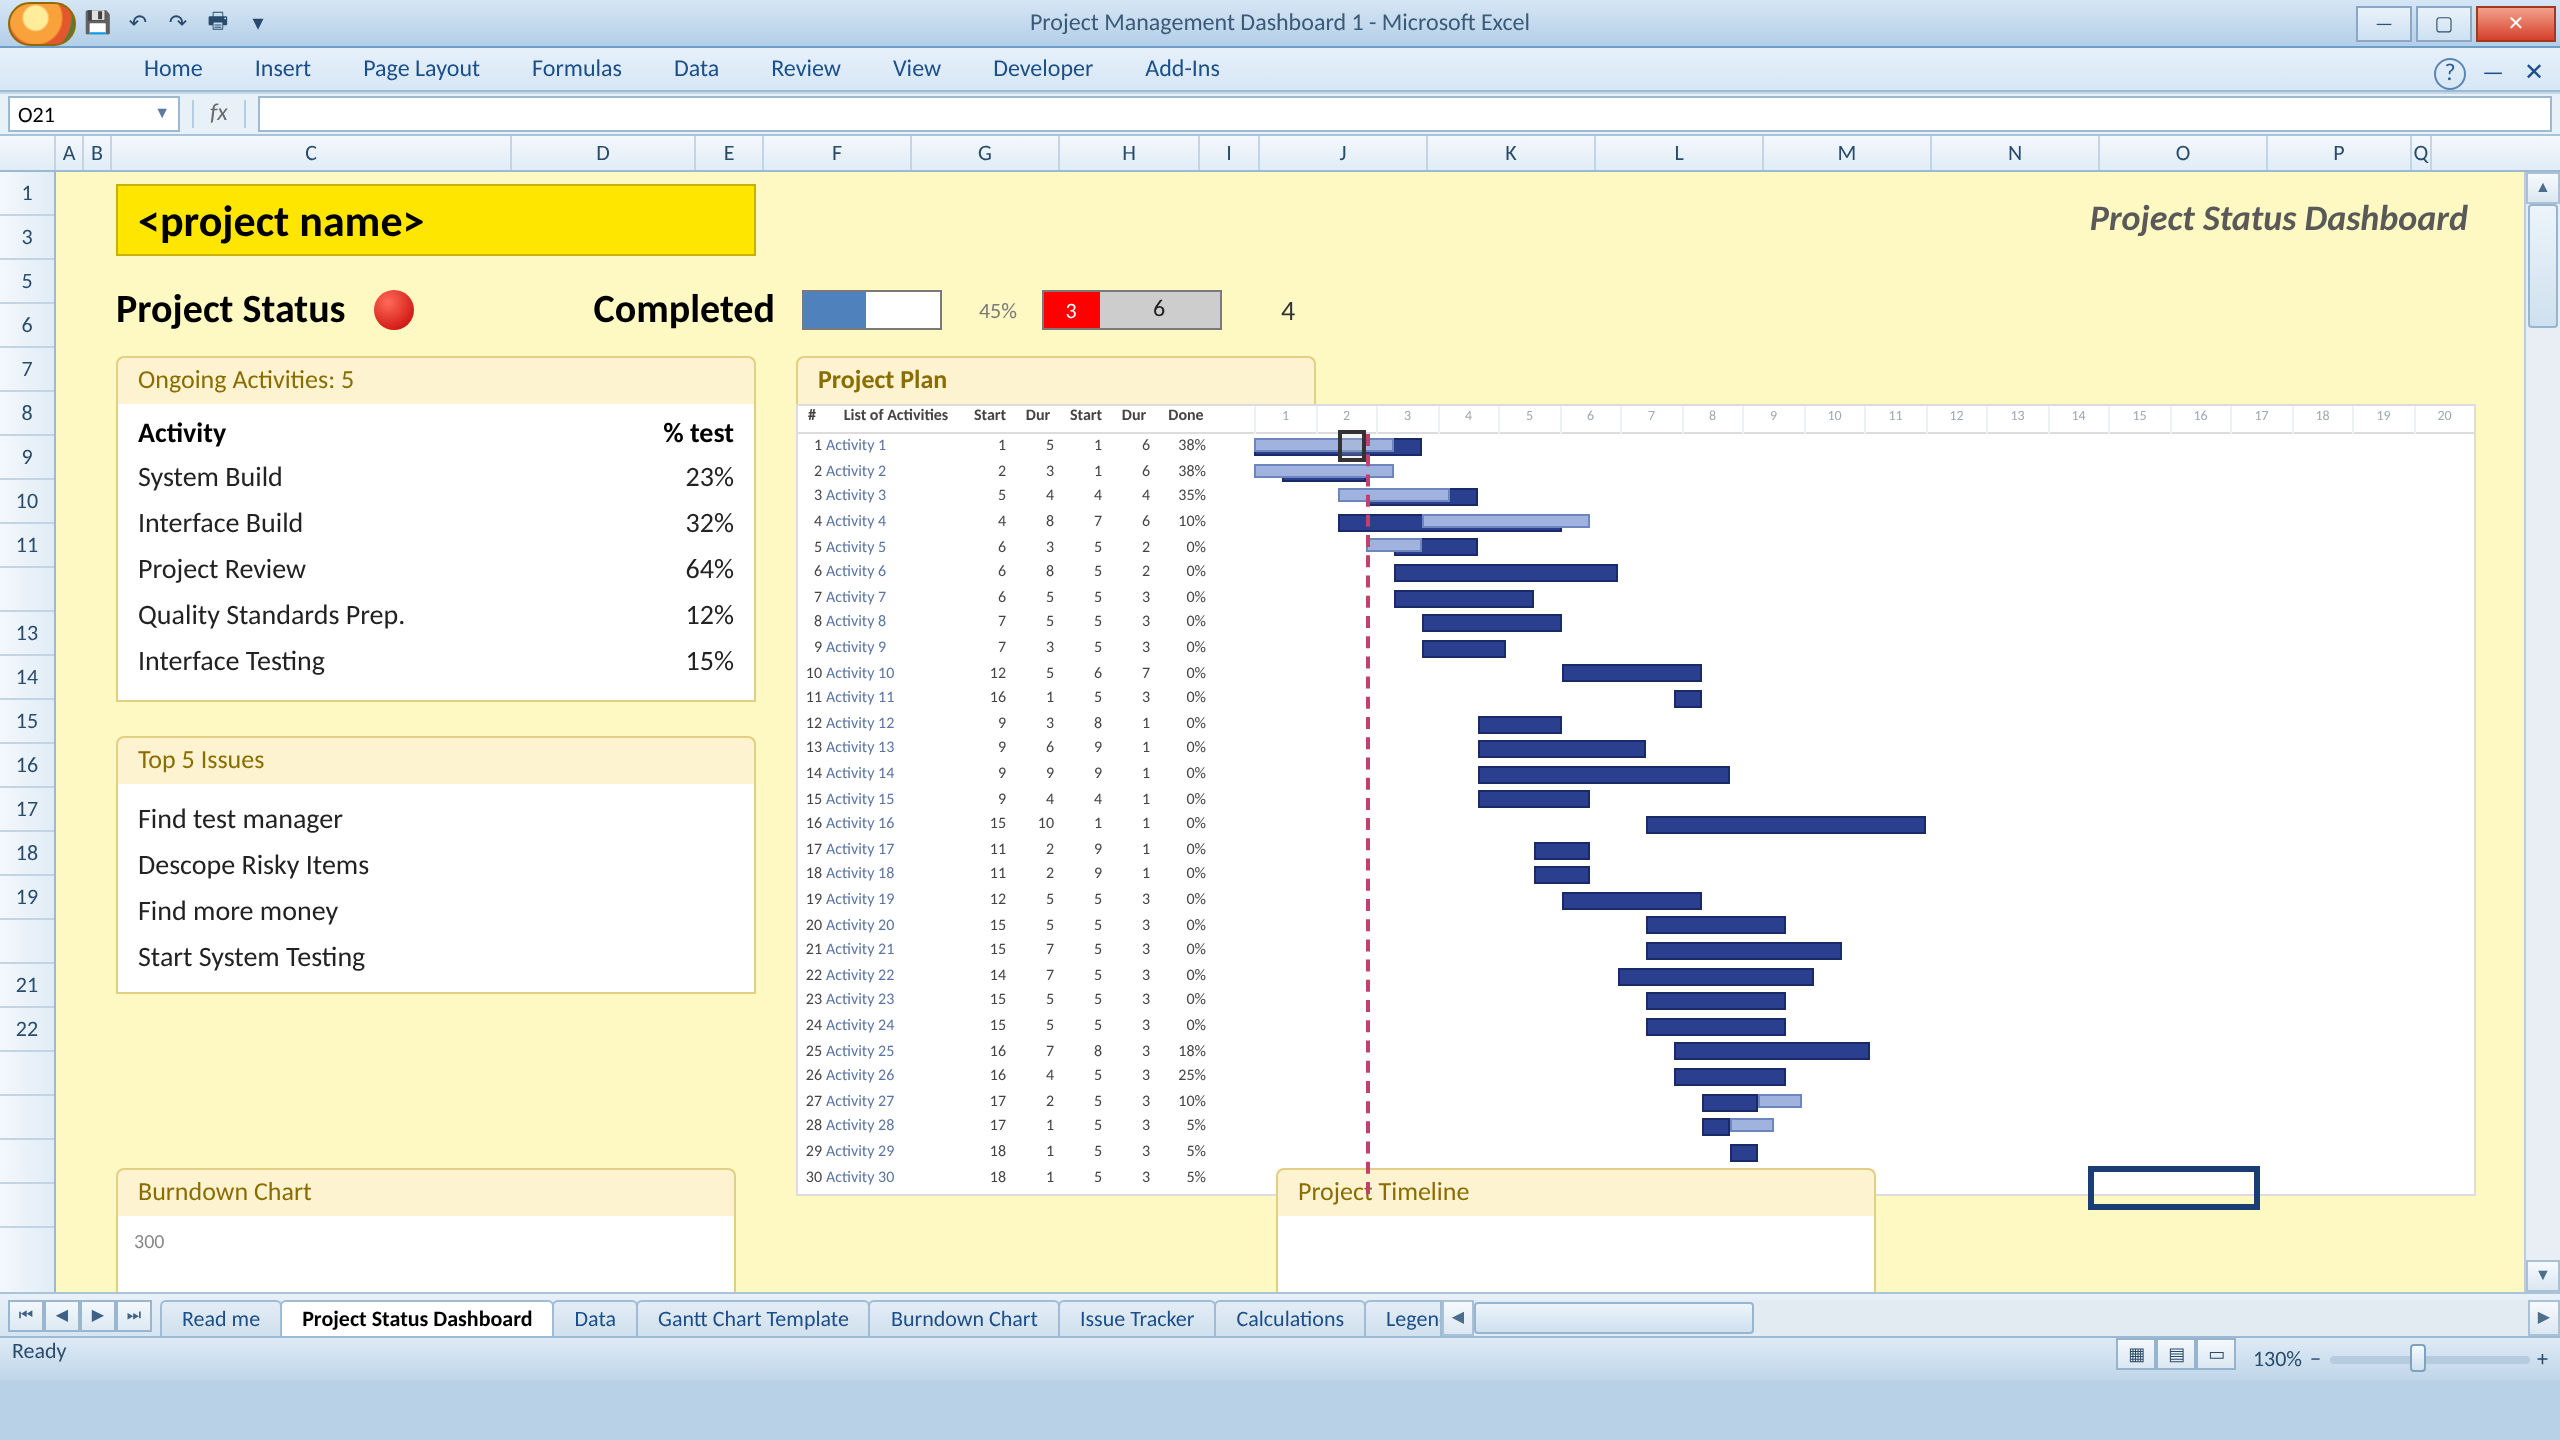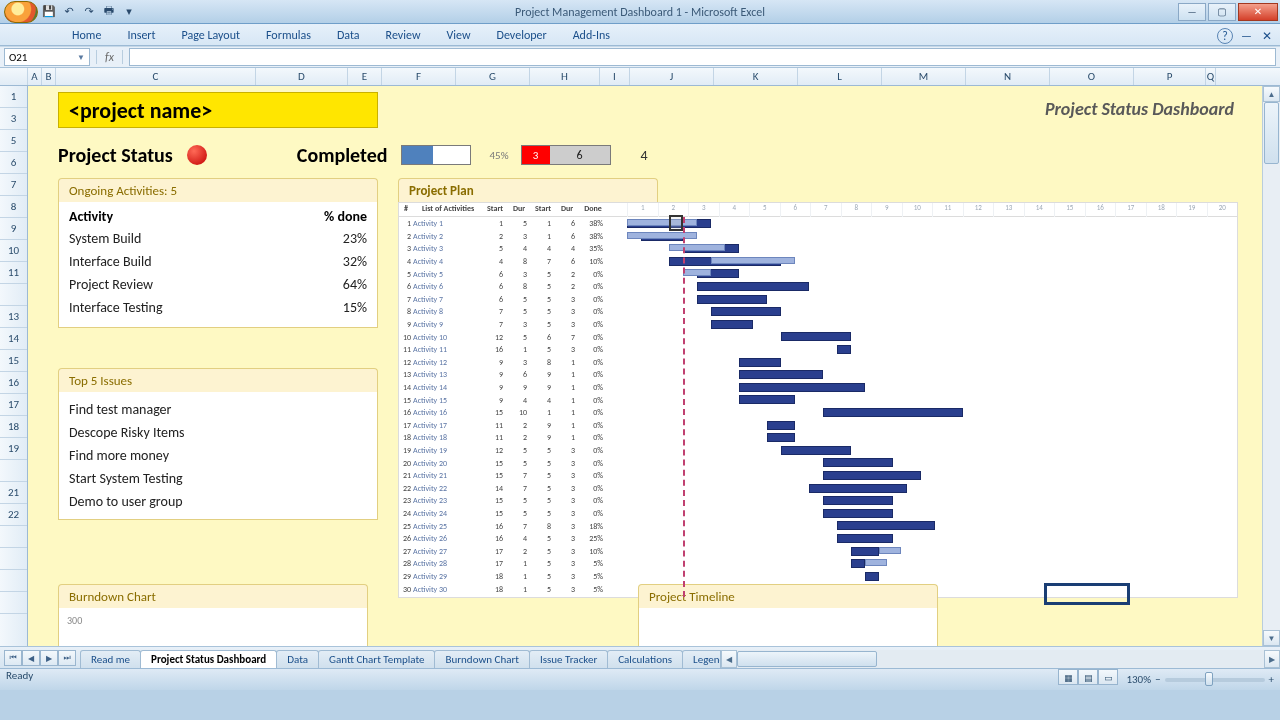--- a/index.html
+++ b/index.html
@@ -206,51 +206,54 @@
         <div class="grey">6</div>
       </div>
       <span class="issue-count">4</span>
     </div>
 
     <div class="ongoing">
       <div class="panel-header">Ongoing Activities: 5</div>
       <div class="body">
         <div class="act-head">
             <span class="c1">Activity</span>
-            <span class="c2">% done</span>
+            <span class="c2">% test</span>
           </div>
         <div id="actrows">
             <div class="act-row">
               <span class="c1">System Build</span>
               <span class="c2">23%</span>
             </div>
             <div class="act-row">
               <span class="c1">Interface Build</span>
               <span class="c2">32%</span>
             </div>
             <div class="act-row">
               <span class="c1">Project Review</span>
               <span class="c2">64%</span>
+            </div>
+            <div class="act-row">
+              <span class="c1">Quality Standards Prep.</span>
+              <span class="c2">12%</span>
             </div>
             <div class="act-row">
               <span class="c1">Interface Testing</span>
               <span class="c2">15%</span>
             </div>
           </div>
       </div>
     </div>
 
     <div class="issues">
       <div class="panel-header">Top 5 Issues</div>
       <div class="body" id="issuerows">
           <div class="irow">Find test manager</div>
           <div class="irow">Descope Risky Items</div>
           <div class="irow">Find more money</div>
           <div class="irow">Start System Testing</div>
-          <div class="irow">Demo to user group</div>
         </div>
     </div>
 
     <div class="plan">
       <div class="head">Project Plan</div>
       <div class="gantt">
         <div class="gantt-head" id="gh">
             <div style="width:14px">#</div>
             <div style="width:70px">List of Activities</div>
             <div style="width:24px">Start</div>

